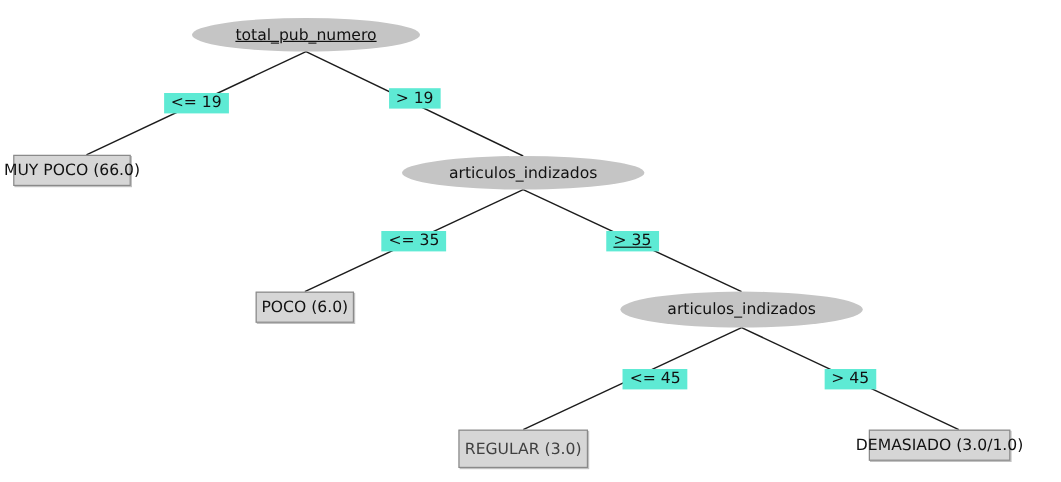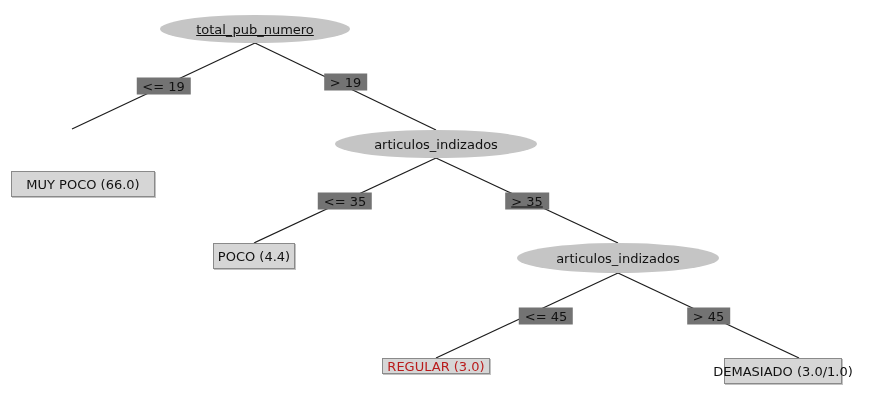--- a/index.html
+++ b/index.html
@@ -36,21 +36,21 @@
     border-radius: 50%;
   }
   .tree-node.leaf {
     background: #d6d6d6;
     border: 1px solid #8a8a8a;
     box-shadow: 1px 1px 0 #c2c2c2;
   }
   .edge-label {
     position: absolute;
     transform: translate(-50%, -50%);
-    background: #737373;
+    background: #5eead4;
     padding: 2px 6px;
     font-size: 13px;
     line-height: 1;
     white-space: nowrap;
     text-align: center;
   }
 </style>
 </head>
 <body>
 
@@ -66,18 +66,18 @@
   <div>
       <div class="edge-label" style="left: 163.5px; top: 86px; color: rgb(17, 17, 17);">&lt;= 19</div>
       <div class="edge-label" style="left: 345.5px; top: 82px; color: rgb(17, 17, 17);">&gt; 19</div>
       <div class="edge-label" style="left: 345px; top: 201px; color: rgb(17, 17, 17);">&lt;= 35</div>
       <div class="edge-label" style="left: 527px; top: 200.5px; color: rgb(17, 17, 17); text-decoration: underline;">&gt; 35</div>
       <div class="edge-label" style="left: 546px; top: 315.5px; color: rgb(17, 17, 17);">&lt;= 45</div>
       <div class="edge-label" style="left: 708.5px; top: 315.5px; color: rgb(17, 17, 17);">&gt; 45</div>
       <div class="tree-node decision" style="left: 160px; top: 15px; width: 190px; height: 28px; background: rgb(197, 197, 197); color: rgb(17, 17, 17); text-decoration: underline;">total_pub_numero</div>
       <div class="tree-node decision" style="left: 335px; top: 130px; width: 202px; height: 28px; background: rgb(197, 197, 197); color: rgb(17, 17, 17);">articulos_indizados</div>
       <div class="tree-node decision" style="left: 517px; top: 243px; width: 202px; height: 30px; background: rgb(197, 197, 197); color: rgb(17, 17, 17);">articulos_indizados</div>
-      <div class="tree-node leaf" style="left: 11px; top: 129px; width: 144px; height: 26px; background: rgb(214, 214, 214); border-color: rgb(138, 138, 138); color: rgb(17, 17, 17); margin-top: 42px;">MUY POCO (66.0)</div>
-      <div class="tree-node leaf" style="left: 213px; top: 243px; width: 82px; height: 26px; background: rgb(214, 214, 214); border-color: rgb(138, 138, 138); color: rgb(17, 17, 17);">POCO (4.4)</div>
-      <div class="tree-node leaf" style="left: 382px; top: 358px; width: 108px; height: 16px; background: rgb(214, 214, 214); border-color: rgb(138, 138, 138); color: #b91c1c;">REGULAR (3.0)</div>
+      <div class="tree-node leaf" style="left: 11px; top: 129px; width: 98px; height: 26px; background: rgb(214, 214, 214); border-color: rgb(138, 138, 138); color: rgb(17, 17, 17);">MUY POCO (66.0)</div>
+      <div class="tree-node leaf" style="left: 213px; top: 243px; width: 82px; height: 26px; background: rgb(214, 214, 214); border-color: rgb(138, 138, 138); color: rgb(17, 17, 17);">POCO (6.0)</div>
+      <div class="tree-node leaf" style="left: 382px; top: 358px; width: 108px; height: 32px; background: rgb(214, 214, 214); border-color: rgb(138, 138, 138); color: #404040;">REGULAR (3.0)</div>
       <div class="tree-node leaf" style="left: 724px; top: 358px; width: 118px; height: 26px; background: rgb(214, 214, 214); border-color: rgb(138, 138, 138); color: rgb(17, 17, 17);">DEMASIADO (3.0/1.0)</div>
     </div>
 </div>
 
 </body></html>

